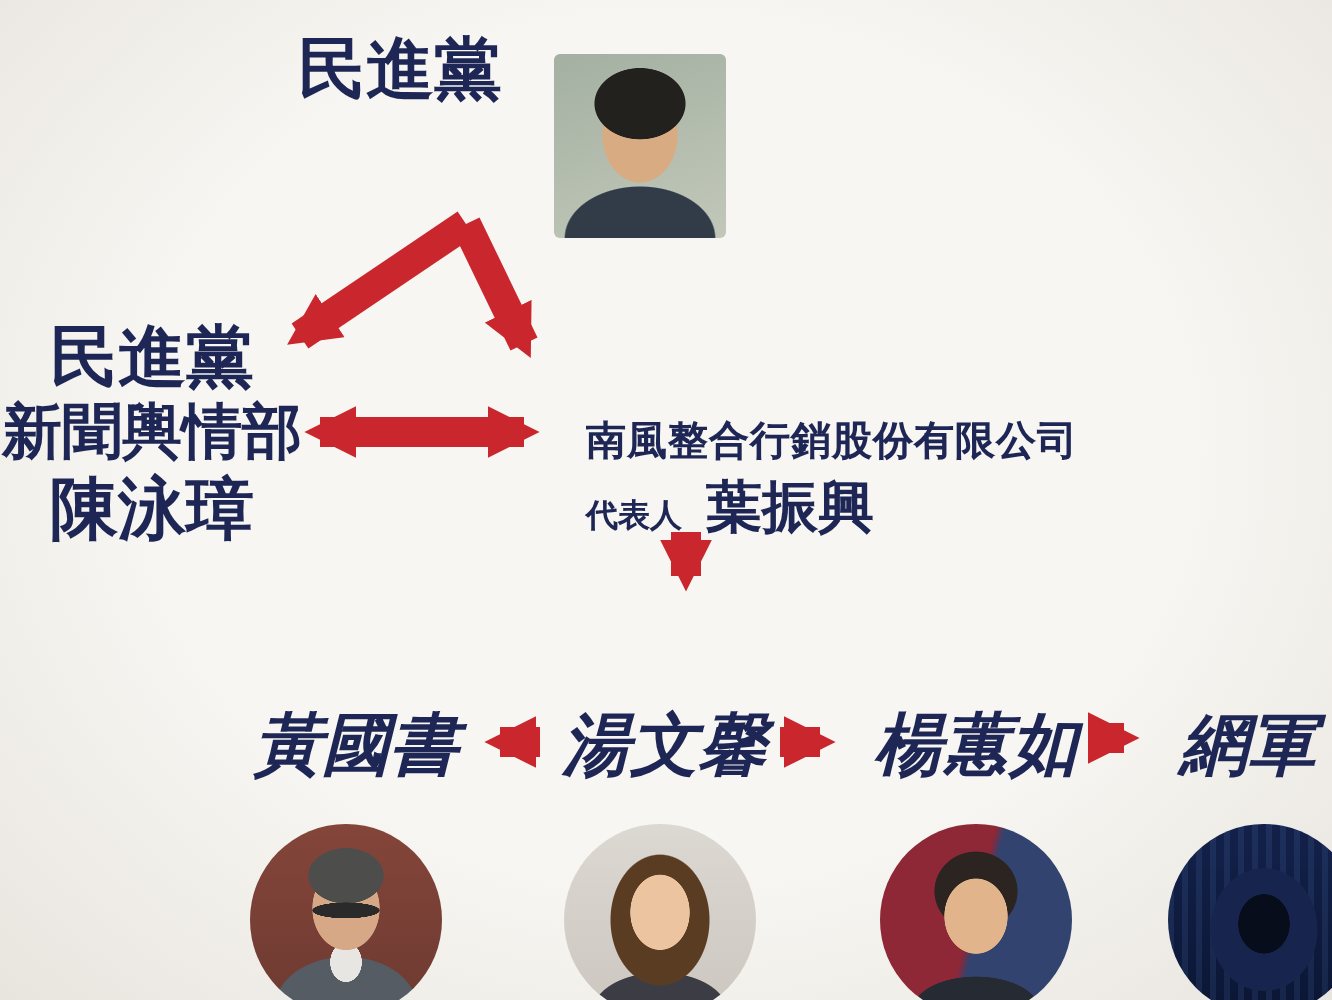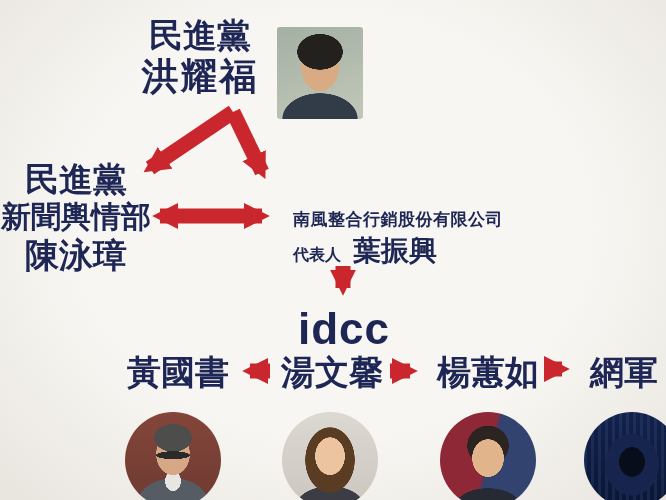--- a/index.html
+++ b/index.html
@@ -7,31 +7,31 @@
     position:relative;width:666px;height:500px;overflow:hidden;
     background:radial-gradient(ellipse at 50% 45%, #f8f6f2 55%, #e8e5df 100%);
     font-family:"Liberation Sans", sans-serif;
     font-weight:700;color:#1d2654;
   }
   .arrows{position:absolute;left:0;top:0;}
   .node{position:absolute;text-align:center;line-height:1.12;}
   .top-node{left:110px;top:16px;width:180px;}
   .left-node{left:-6px;top:160px;width:164px;}
   .company-node{left:293px;top:210px;width:270px;text-align:left;}
-  .t20{font-size:17px;letter-spacing:.5px;font-family:Liberation Serif, serif;}
+  .t20{font-size:20px;letter-spacing:.5px;font-family:Liberation Serif, serif;}
   .t21{font-size:16px;}
   .t26{font-size:34px;}
   .t29{font-size:28px;}
   .t30{font-size:30px;margin-top:2px;}
   .t34{font-size:34px;margin-top:2px;}
   .t37{font-size:37px;margin-top:2px;letter-spacing:2px;}
   .companyline2{margin-top:6px;display:flex;align-items:baseline;gap:12px;}
   .idcc{position:absolute;left:288px;top:304px;width:112px;text-align:center;
         font-size:44px;font-weight:800;letter-spacing:1px;}
-  .bname{position:absolute;top:350px;font-size:34px;text-align:center;width:112px;}
+  .bname{position:absolute;top:350px;font-size:34px;text-align:center;width:112px;font-style:italic;}
   .n1{left:122px;}.n2{left:276px;}.n3{left:432px;}.n4{left:578px;width:92px;}
   .photo{position:absolute;}
   .top-photo{
     left:277px;top:27px;width:86px;height:92px;border-radius:3px;
     background:
       radial-gradient(23px 18px at 50% 27%, #23211e 98%, rgba(0,0,0,0) 100%),
       radial-gradient(19px 24px at 50% 44%, #d9ab83 98%, rgba(0,0,0,0) 100%),
       radial-gradient(38px 26px at 50% 100%, #323c49 98%, rgba(0,0,0,0) 100%),
       linear-gradient(160deg,#a3b0a2,#c2c8b9);
   }
@@ -76,40 +76,38 @@
       <path d="M160,216 L262,216" marker-start="url(#ah)" marker-end="url(#ah)"></path>
       <path d="M343,266 L343,288" marker-end="url(#ah)"></path>
       <path d="M270,371 L250,371" marker-end="url(#ah)"></path>
       <path d="M390,371 L410,371" marker-end="url(#ah)"></path>
       <path d="M544,369 L562,369" marker-end="url(#ah)"></path>
     </g>
   </svg>
 
   <div class="node top-node">
     <div class="t26">民進黨</div>
-    <div class="t37">洪耀福</div>
   </div>
 
   <div class="photo top-photo"></div>
 
   <div class="node left-node">
     <div class="t26">民進黨</div>
     <div class="t30">新聞輿情部</div>
     <div class="t34">陳泳璋</div>
   </div>
 
   <div class="node company-node">
     <div class="t20">南風整合行銷股份有限公司</div>
     <div class="companyline2">
       <span class="t21">代表人</span>
       <span class="t29">葉振興</span>
     </div>
   </div>
 
-  <div class="idcc">idcc</div>
 
   <div class="bname n1">黃國書</div>
   <div class="bname n3">楊蕙如</div>
   <div class="bname n2">湯文馨</div>
   <div class="bname n4">網軍</div>
 
   <div class="photo circle p1"></div>
   <div class="photo circle p2"></div>
   <div class="photo circle p3"></div>
   <div class="photo circle p4"></div>

